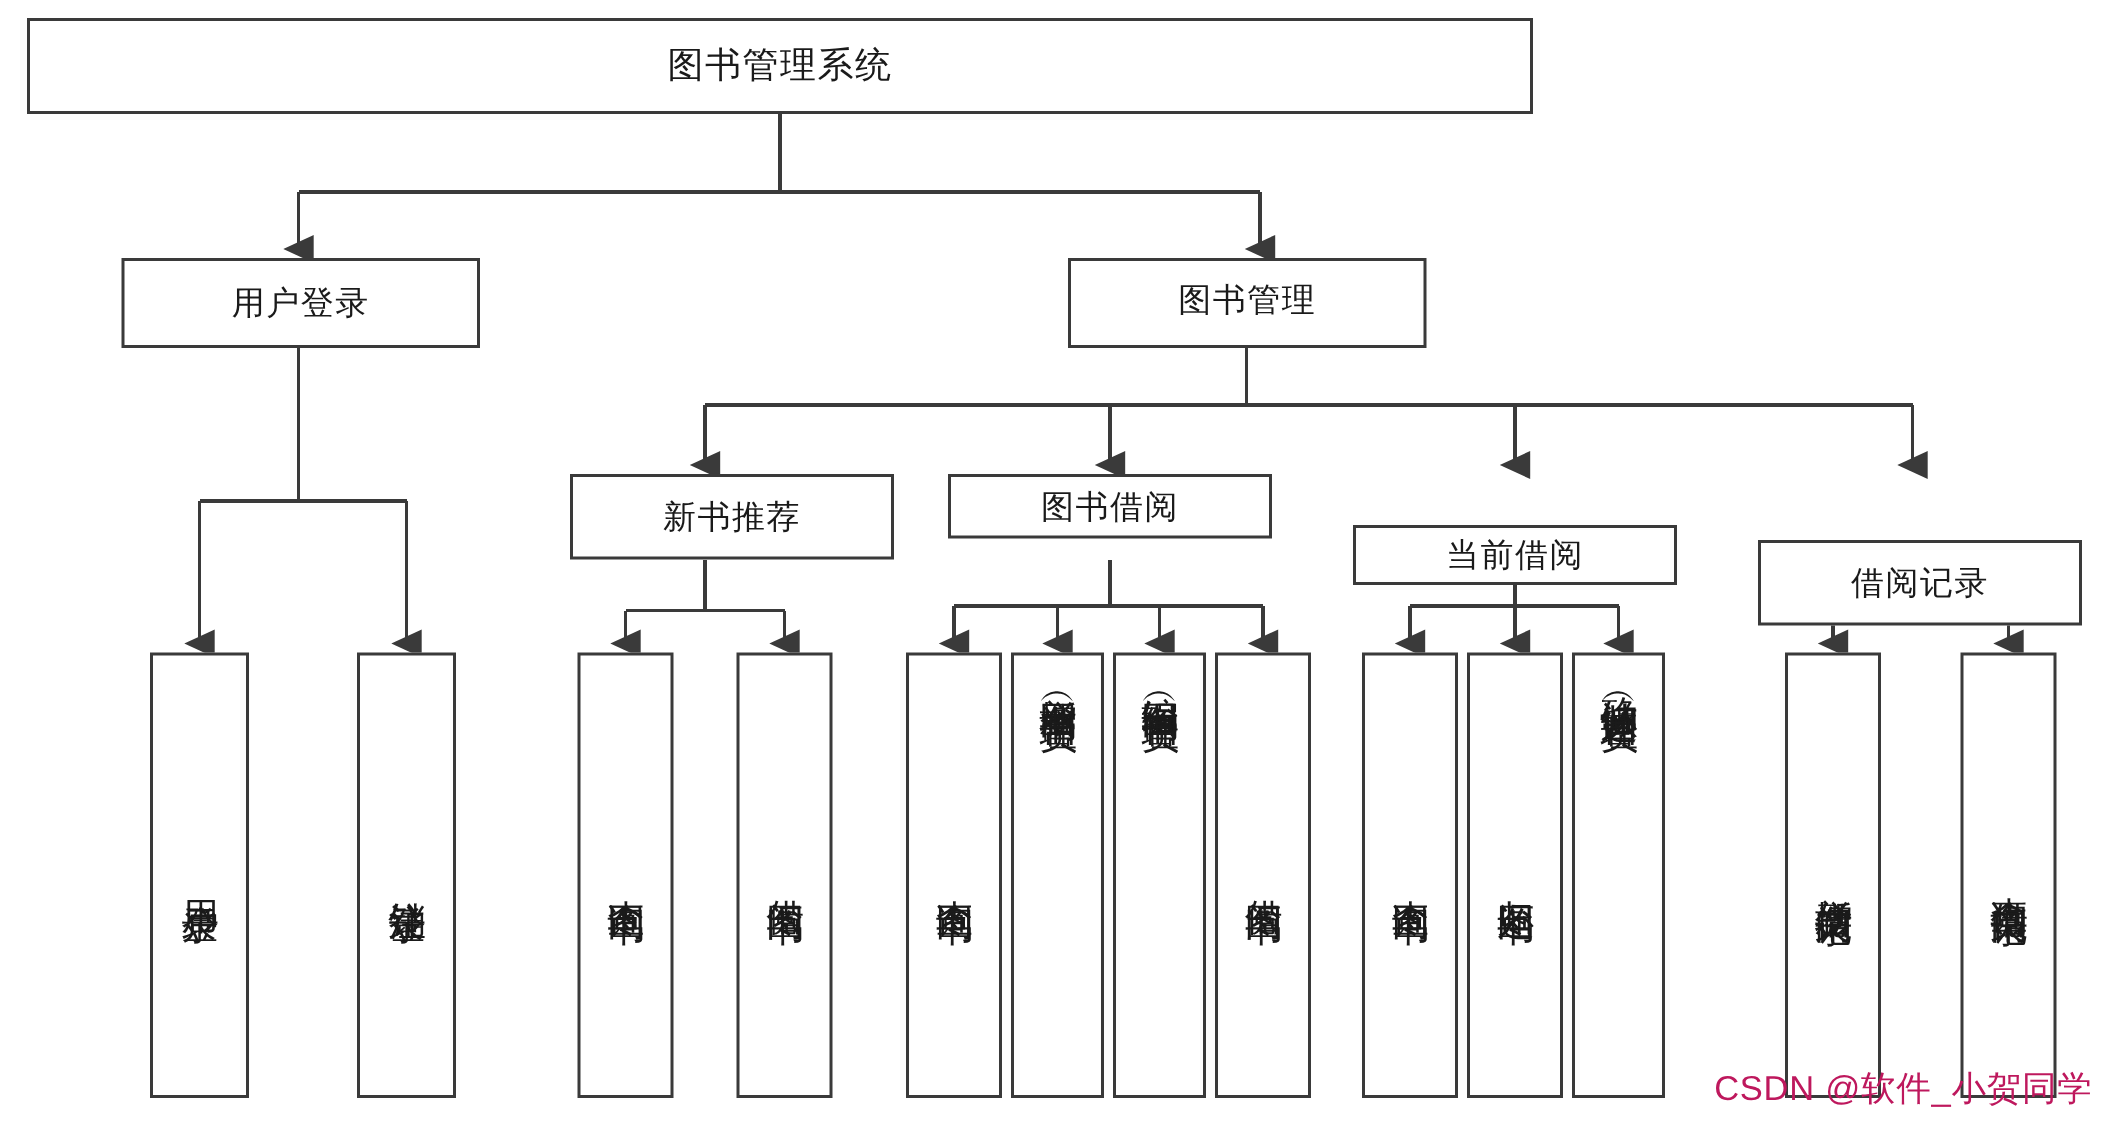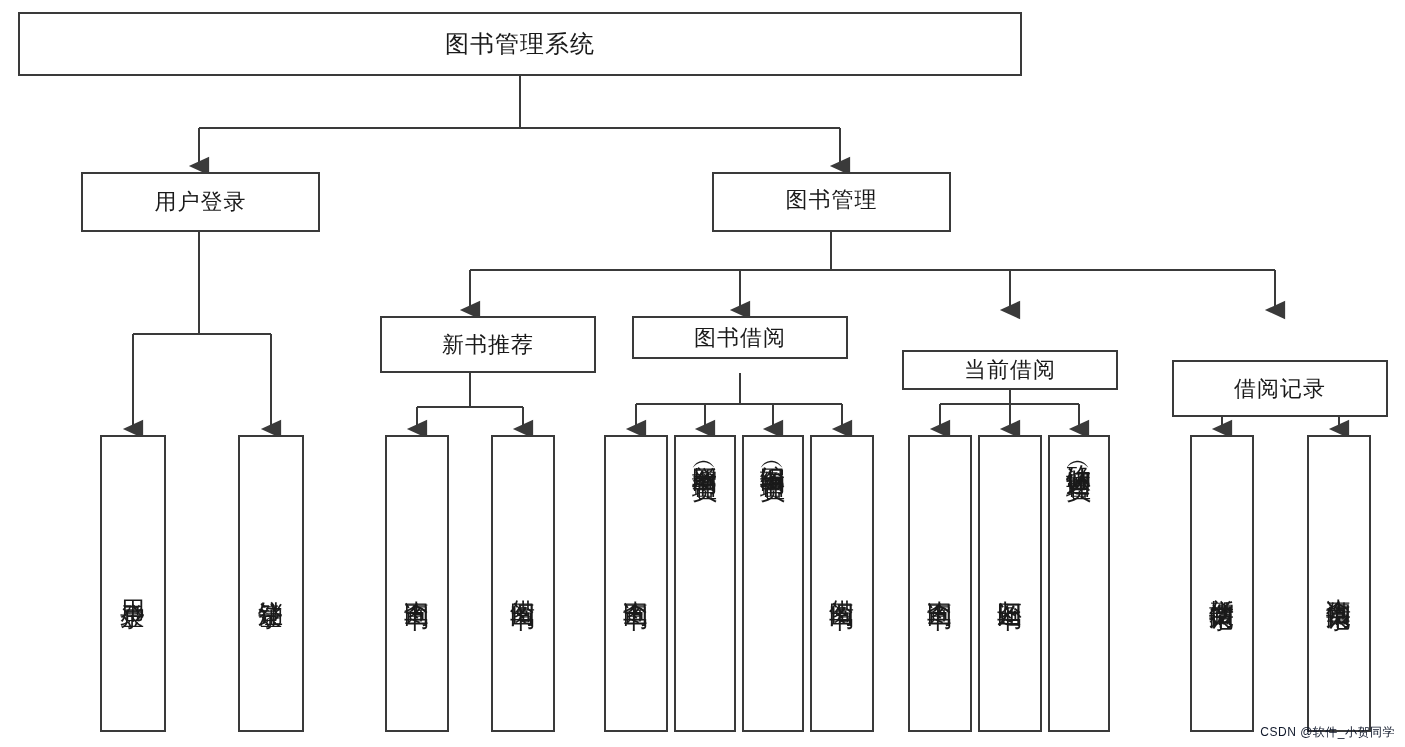--- a/index.html
+++ b/index.html
@@ -59,22 +59,22 @@
     align-items: center;
     padding-top: 0;
   }
   .node.root .label {
     font-size: 24px;
   }
   .watermark {
     position: absolute;
     right: 10px;
     bottom: 6px;
-    font-size: 12px;
-    color: #0f172a;
+    font-size: 23px;
+    color: #be185d;
     letter-spacing: 0.5px;
     white-space: nowrap;
   }
 </style>
 </head>
 <body>
 
 <div id="canvas">
 
   <svg class="wires" viewBox="0 0 1405 747">

